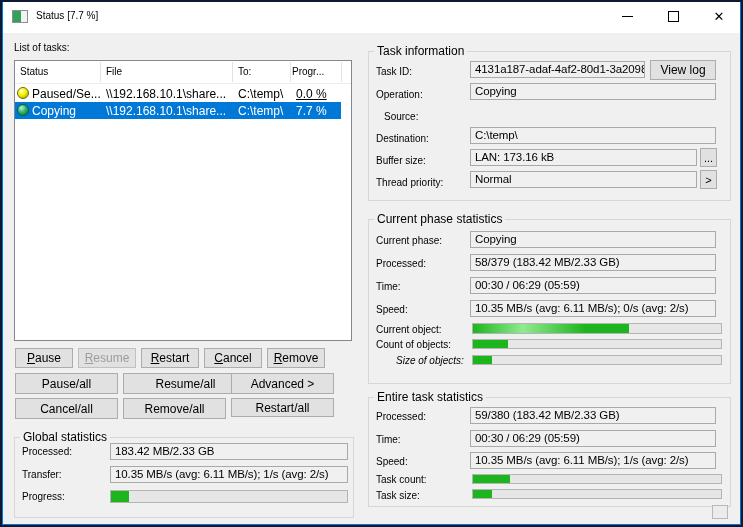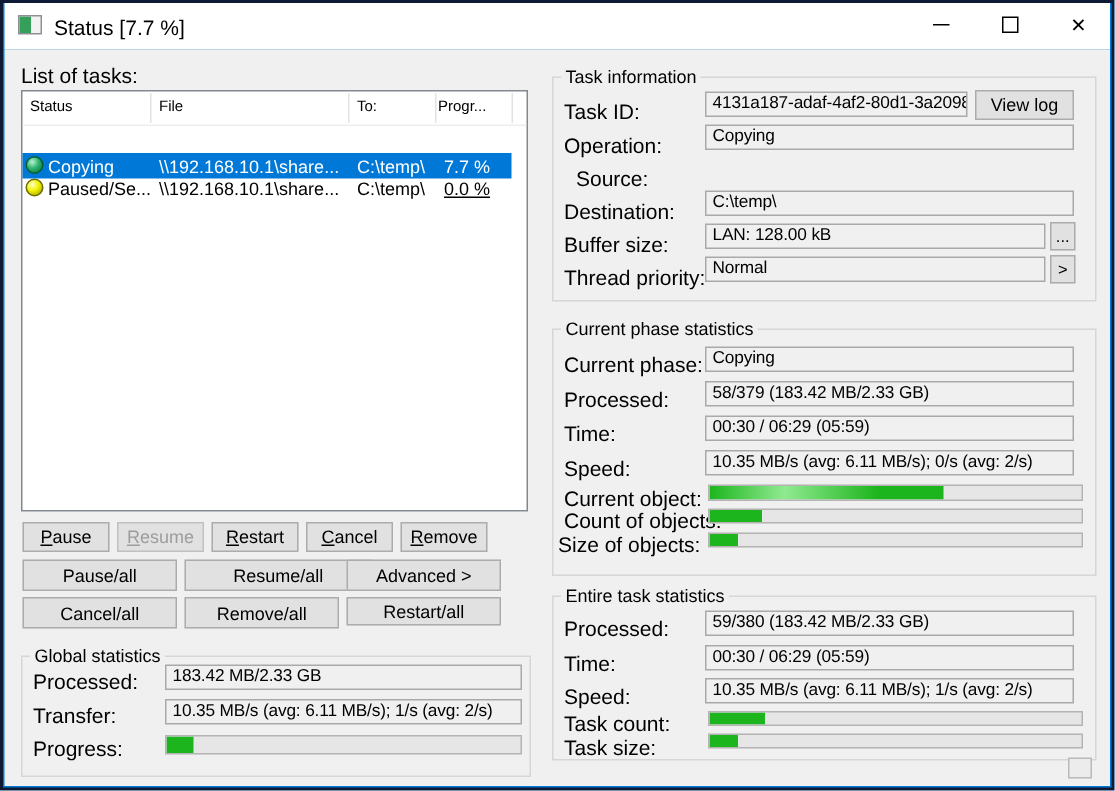--- a/index.html
+++ b/index.html
@@ -1,21 +1,21 @@
 <!DOCTYPE html>
 <html><head>
 <meta charset="utf-8">
 <style>
   html,body{margin:0;padding:0;background:#c8c8c8;}
   .screen{position:relative;width:743px;height:527px;overflow:hidden;
     font-family:"Liberation Sans","DejaVu Sans",sans-serif;font-size:12px;color:#000;}
   .frame{position:absolute;inset:0;background:#0078d7;border:2px solid #0e1a33;box-sizing:border-box;}
   .titlebar{position:absolute;left:3px;right:3px;top:2px;height:31px;background:#ffffff;}
   .client{position:absolute;left:3px;right:3px;top:33px;bottom:3px;background:#f0f0f0;}
-  .lbl{position:absolute;white-space:nowrap;font-size:14px;color:#000;}
+  .lbl{position:absolute;white-space:nowrap;font-size:10px;color:#000;}
   .appicon{position:absolute;left:12px;top:10px;width:16px;height:13px;border:1px solid #8a9096;
     background:linear-gradient(90deg,#35a05a 0 8px,#f2f2f2 8px);box-sizing:border-box;}
   .wbtn{position:absolute;top:1px;width:46px;height:30px;display:flex;align-items:center;justify-content:center;}
   .glyph-min{width:11px;height:1px;background:#000;}
   .glyph-max{width:9px;height:9px;border:1px solid #000;}
   .glyph-close{font-size:13px;line-height:1;color:#000;}
   .listbox{position:absolute;left:14px;top:60px;width:338px;height:281px;background:#fff;
     border:1px solid #828790;box-sizing:border-box;}
   .hcell{position:absolute;top:66px;font-size:10px;white-space:nowrap;}
   .hsep{position:absolute;top:62px;height:20px;width:1px;background:#e2e2e2;}
@@ -66,21 +66,21 @@
   <div class="hcell" style="left:20px;">Status</div>
   <div class="hcell" style="left:106px;">File</div>
   <div class="hcell" style="left:238px;">To:</div>
   <div class="hcell" style="left:292px;">Progr...</div>
   <div class="hsep" style="left:100px;"></div>
   <div class="hsep" style="left:232px;"></div>
   <div class="hsep" style="left:290px;"></div>
   <div class="hsep" style="left:341px;"></div>
   <div class="hline"></div>
 
-  <div class="lrow" style="top:85px;margin-top:32px;">
+  <div class="lrow" style="top:85px;">
     <span class="ball yellow"></span>
     <span class="rc" style="left:17px;width:72px;">Paused/Se...</span>
     <span class="rc" style="left:91px;width:130px;">\\192.168.10.1\share...</span>
     <span class="rc" style="left:223px;width:55px;">C:\temp\</span>
     <span class="rc" style="left:281px;width:45px;text-decoration:underline;">0.0 %</span>
   </div>
   <div class="lrow selected" style="top:102px;">
     <span class="ball green"></span>
     <span class="rc" style="left:17px;width:72px;">Copying</span>
     <span class="rc" style="left:91px;width:130px;">\\192.168.10.1\share...</span>
@@ -117,21 +117,21 @@
   <div class="glabel" style="left:374px;top:44px;">Task information</div>
   <div class="lbl" style="left:376px;top:66px;">Task ID:</div>
   <div class="field" style="left:470px;top:61px;width:175px;">4131a187-adaf-4af2-80d1-3a20989</div>
   <div class="btn" style="left:650px;top:60px;width:66px;height:20px;">View log</div>
   <div class="lbl" style="left:376px;top:89px;">Operation:</div>
   <div class="field" style="left:470px;top:83px;width:246px;">Copying</div>
   <div class="lbl" style="left:376px;top:111px;margin-left:8px;">Source:</div>
   <div class="lbl" style="left:376px;top:133px;">Destination:</div>
   <div class="field" style="left:470px;top:127px;width:246px;">C:\temp\</div>
   <div class="lbl" style="left:376px;top:155px;">Buffer size:</div>
-  <div class="field" style="left:470px;top:149px;width:227px;">LAN: 128.00 kB</div>
+  <div class="field" style="left:470px;top:149px;width:227px;">LAN: 173.16 kB</div>
   <div class="btn smallbtn" style="left:700px;top:148px;width:17px;height:19px;">...</div>
   <div class="lbl" style="left:376px;top:177px;">Thread priority:</div>
   <div class="field" style="left:470px;top:171px;width:227px;">Normal</div>
   <div class="btn smallbtn" style="left:700px;top:170px;width:17px;height:19px;">&gt;</div>
 
   <div class="group" style="left:368px;top:219px;width:361px;height:163px;"></div>
   <div class="glabel" style="left:374px;top:212px;">Current phase statistics</div>
   <div class="lbl" style="left:376px;top:235px;">Current phase:</div>
   <div class="field" style="left:470px;top:231px;width:246px;">Copying</div>
   <div class="lbl" style="left:376px;top:258px;">Processed:</div>
@@ -141,21 +141,21 @@
   <div class="lbl" style="left:376px;top:304px;">Speed:</div>
   <div class="field" style="left:470px;top:300px;width:246px;">10.35 MB/s (avg: 6.11 MB/s); 0/s (avg: 2/s)</div>
   <div class="lbl" style="left:376px;top:324px;">Current object:</div>
   <div class="pbar" style="left:472px;top:323px;width:250px;height:11px;">
       <div class="pfill shine" style="width: 63%;"></div>
     </div>
   <div class="lbl" style="left:376px;top:339px;">Count of objects:</div>
   <div class="pbar" style="left:472px;top:339px;width:250px;height:10px;">
       <div class="pfill" style="width: 14%;"></div>
     </div>
-  <div class="lbl" style="left:372px;top:355px;">Size of objects:</div>
+  <div class="lbl" style="left:396px;top:355px;font-style:italic;">Size of objects:</div>
   <div class="pbar" style="left:472px;top:355px;width:250px;height:10px;">
       <div class="pfill" style="width: 7.5%;"></div>
     </div>
 
   <div class="group" style="left:368px;top:397px;width:361px;height:108px;"></div>
   <div class="glabel" style="left:374px;top:390px;">Entire task statistics</div>
   <div class="lbl" style="left:376px;top:411px;">Processed:</div>
   <div class="field" style="left:470px;top:407px;width:246px;">59/380 (183.42 MB/2.33 GB)</div>
   <div class="lbl" style="left:376px;top:434px;">Time:</div>
   <div class="field" style="left:470px;top:430px;width:246px;">00:30 / 06:29 (05:59)</div>

